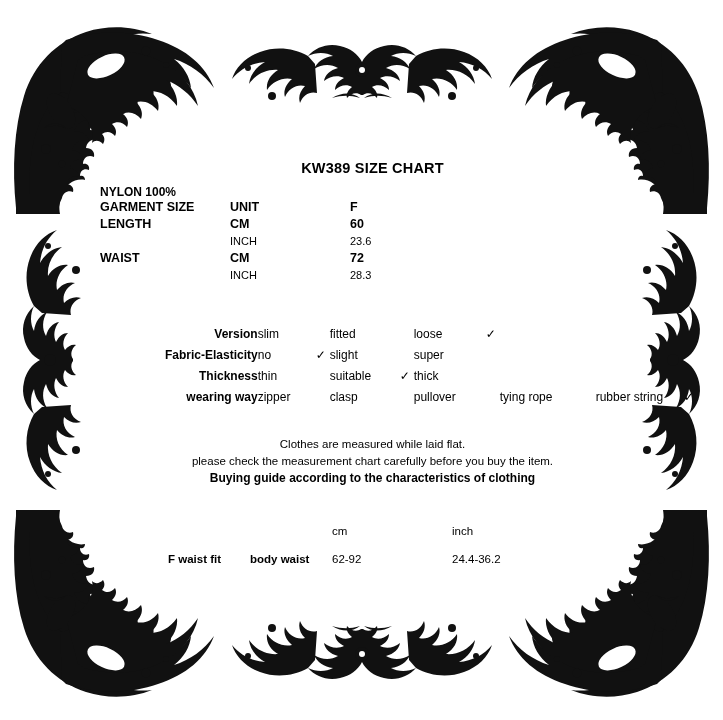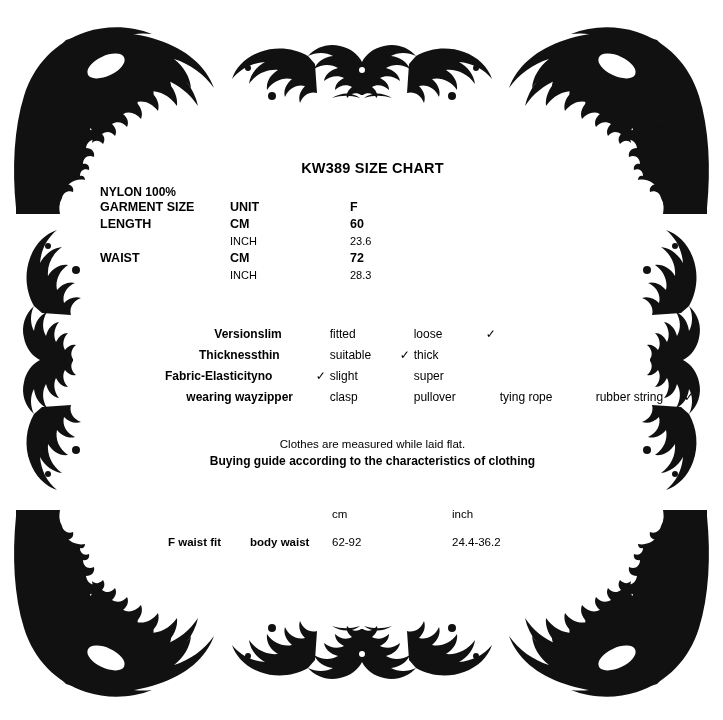--- a/index.html
+++ b/index.html
@@ -93,21 +93,21 @@
   td.opt-name {
     font-weight: bold;
     text-align: right;
     padding-right: 14px;
     width: 112px;
   }
   td.opt-cell {
     padding-right: 6px;
   }
   .opt-word { display: inline-block; }
-  .opt-w1 { width: 58px; font-weight: bold; }
+  .opt-w1 { width: 58px; }
   .opt-w2 { width: 70px; }
   .opt-w3 { width: 72px; }
   .opt-w4 { width: 82px; }
   .opt-w5 { width: 88px; }
   .tick { display: inline-block; width: 14px; }
 
   
   .notes {
     margin-top: 26px;
     text-align: center;
@@ -299,44 +299,44 @@
               <span class="opt-word opt-w2">fitted</span><span class="tick"></span>
             </td>
             <td class="opt-cell">
               <span class="opt-word opt-w3">loose</span><span class="tick">✓</span>
             </td>
             <td></td>
               <td></td>
           </tr>
 
           <tr>
-            <td class="opt-name">Thickness</td>
-            <td class="opt-cell">
-              <span class="opt-word opt-w1">thin</span><span class="tick"></span>
-            </td>
-            <td class="opt-cell">
-              <span class="opt-word opt-w2">suitable</span><span class="tick">✓</span>
-            </td>
-            <td class="opt-cell">
-              <span class="opt-word opt-w3">thick</span><span class="tick"></span>
+            <td class="opt-name">Fabric-Elasticity</td>
+            <td class="opt-cell">
+              <span class="opt-word opt-w1">no</span><span class="tick">✓</span>
+            </td>
+            <td class="opt-cell">
+              <span class="opt-word opt-w2">slight</span><span class="tick"></span>
+            </td>
+            <td class="opt-cell">
+              <span class="opt-word opt-w3">super</span><span class="tick"></span>
             </td>
             <td></td>
               <td></td>
           </tr>
 
           <tr>
-            <td class="opt-name">Fabric-Elasticity</td>
-            <td class="opt-cell">
-              <span class="opt-word opt-w1">no</span><span class="tick">✓</span>
-            </td>
-            <td class="opt-cell">
-              <span class="opt-word opt-w2">slight</span><span class="tick"></span>
-            </td>
-            <td class="opt-cell">
-              <span class="opt-word opt-w3">super</span><span class="tick"></span>
+            <td class="opt-name">Thickness</td>
+            <td class="opt-cell">
+              <span class="opt-word opt-w1">thin</span><span class="tick"></span>
+            </td>
+            <td class="opt-cell">
+              <span class="opt-word opt-w2">suitable</span><span class="tick">✓</span>
+            </td>
+            <td class="opt-cell">
+              <span class="opt-word opt-w3">thick</span><span class="tick"></span>
             </td>
             <td></td>
               <td></td>
           </tr>
 
           <tr>
             <td class="opt-name">wearing way</td>
             <td class="opt-cell">
               <span class="opt-word opt-w1">zipper</span><span class="tick"></span>
             </td>
@@ -352,20 +352,21 @@
             <td class="opt-cell">
               <span class="opt-word opt-w5">rubber string</span><span class="tick">✓</span>
             </td>
           </tr>
         </tbody>
       </table>
     </div>
 
     <div class="notes">
       <div>Clothes are measured while laid flat.</div>
+      <div>please check the measurement chart carefully before you buy the item.</div>
       <div class="strong">Buying guide according to the characteristics of clothing</div>
     </div>
 
     <table class="fit-table">
       <tbody>
         <tr>
           <td class="fit-c1"></td>
           <td class="fit-c2"></td>
           <td class="fit-c3 hdr-cm">cm</td>
           <td class="fit-c4 hdr-cm">inch</td>

